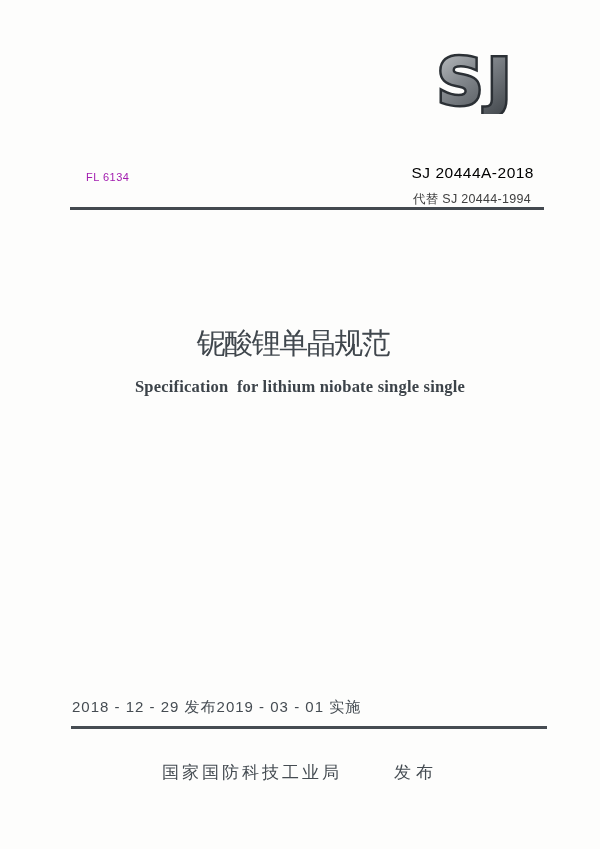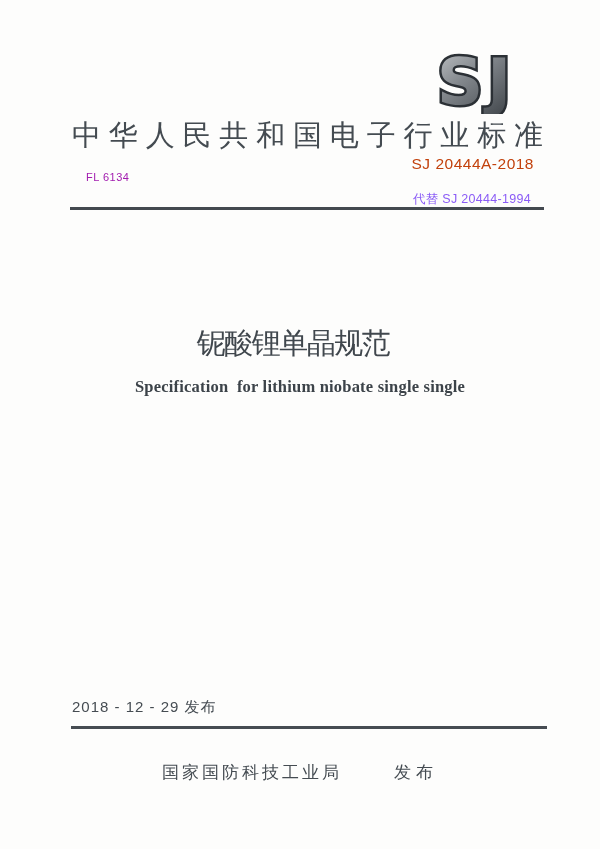--- a/index.html
+++ b/index.html
@@ -42,33 +42,33 @@
   .fl-code {
     position: absolute;
     top: 171px;
     left: 86px;
     font-size: 11px;
     letter-spacing: 0.5px;
     color: #a21caf;
   }
   .std-no {
     position: absolute;
-    top: 155px;
+    top: 164px;
     right: 66px;
     font-size: 15.5px;
     letter-spacing: 0.5px;
-    color: #c2410c;
+    color: #000000;
   }
   .replaces {
     position: absolute;
     top: 191px;
     right: 69px;
     font-size: 12.5px;
     letter-spacing: 0.3px;
-    color: #8b5cf6;
+    color: #404040;
     text-align: right;
   }
   .rule-top {
     position: absolute;
     top: 207px;
     left: 70px;
     width: 474px;
     height: 3px;
     background: #43494f;
   }
@@ -144,36 +144,36 @@
     <defs>
       <linearGradient id="logo-bevel" x1="0" y1="0" x2="0.8" y2="1">
         <stop offset="0" stop-color="#c3c6c9"></stop>
         <stop offset="0.45" stop-color="#82878c"></stop>
         <stop offset="1" stop-color="#43484d"></stop>
       </linearGradient>
     </defs>
     <text x="56" y="60" text-anchor="middle" font-family="DejaVu Sans, sans-serif" font-weight="bold" font-size="64" letter-spacing="4" fill="url(#logo-bevel)" stroke="#2b3035" stroke-width="5" paint-order="stroke">SJ</text>
   </svg>
 
-  <div class="header-title">中华人民共和国电子行业标准</div>
 
   <div class="fl-code">FL 6134</div>
 
   <div class="std-no">SJ 20444A-2018</div>
 
   <div class="replaces">代替 SJ 20444-1994</div>
 
   <div class="rule-top"></div>
 
   <div class="title-cn">铌酸锂单晶规范</div>
 
   <div class="title-en">Specification  for lithium niobate single single</div>
 
   <div class="date-row">
     <span>2018 - 12 - 29 发布</span>
+    <span>2019 - 03 - 01 实施</span>
   </div>
 
   <div class="rule-bottom"></div>
 
   <div class="publisher-row">
     <span>国家国防科技工业局</span>
     <span class="issue-word">发布</span>
   </div>
 
 </div>

